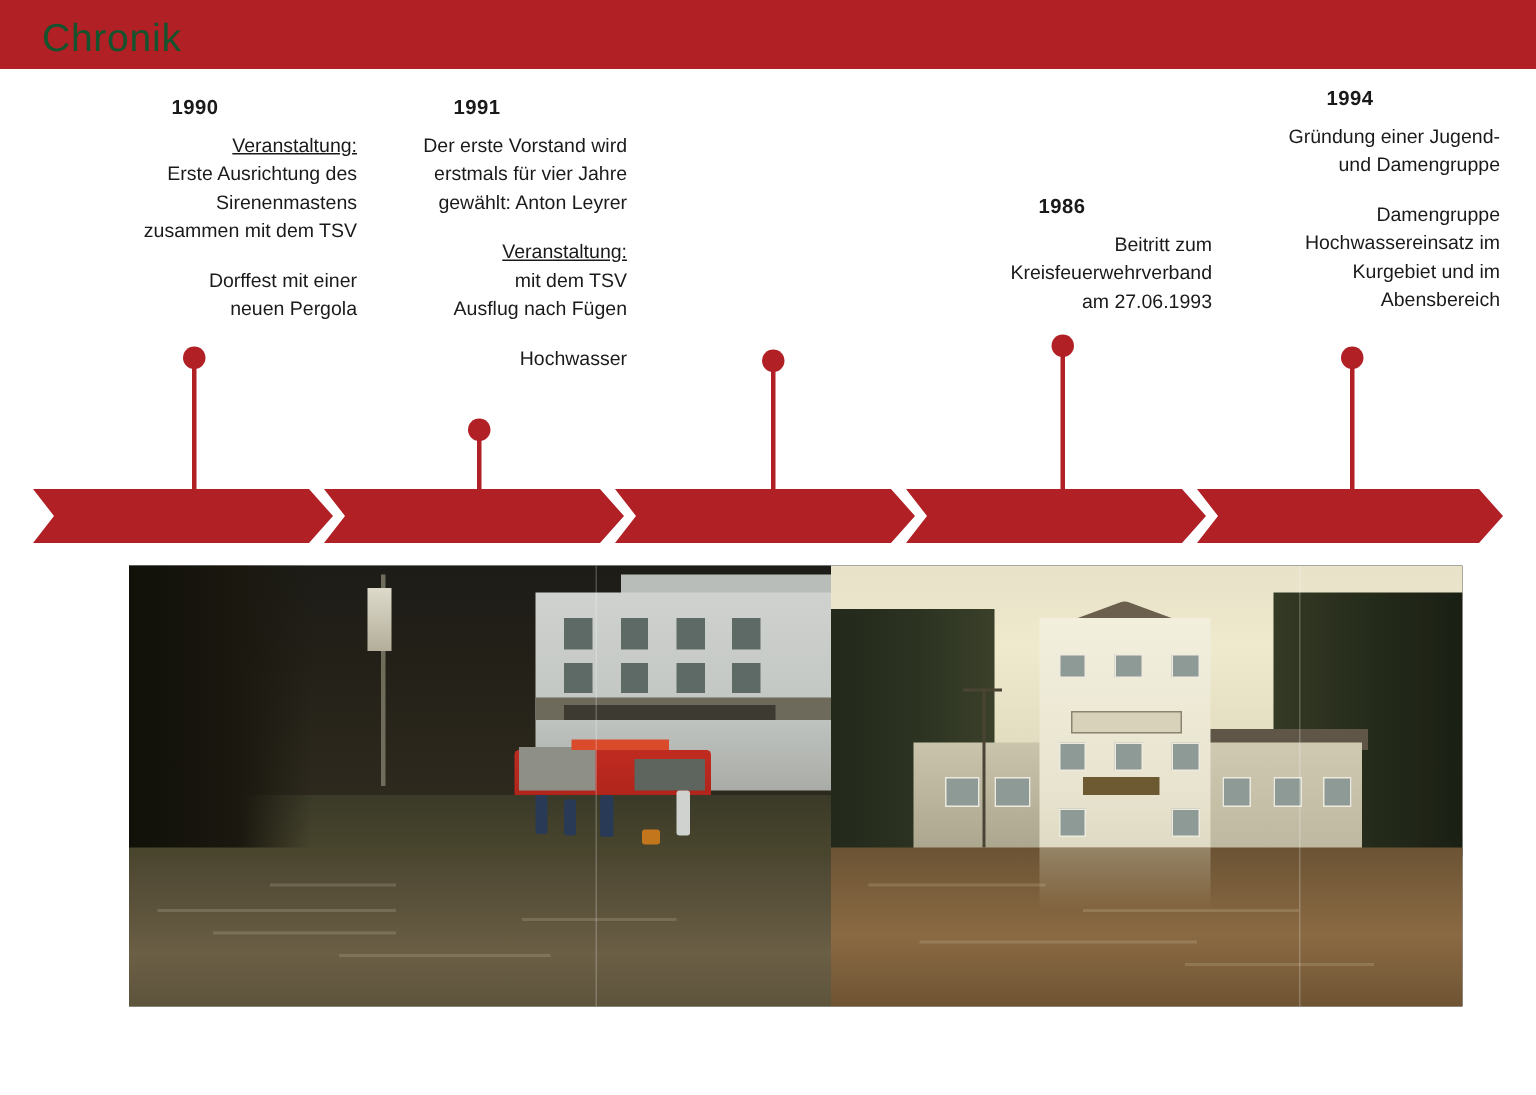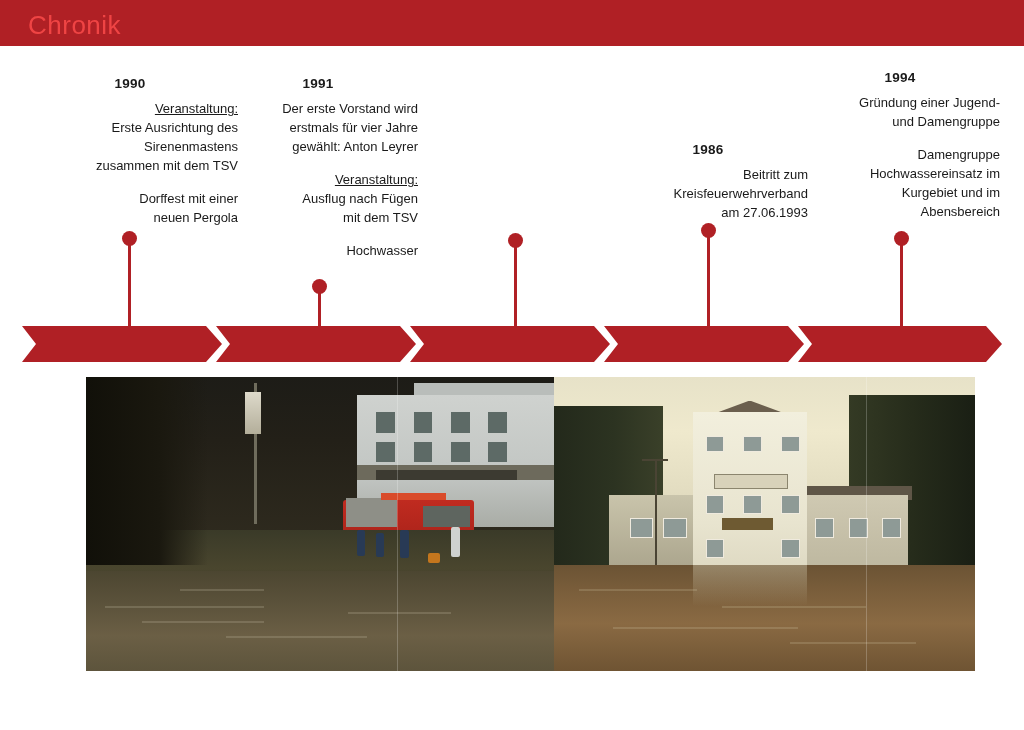--- a/index.html
+++ b/index.html
@@ -26,21 +26,21 @@
     top: 0;
     width: 1024px;
     height: 46px;
     background: #b02025;
   }
   .header-title {
     position: absolute;
     left: 28px;
     top: 10px;
     font-size: 26px;
-    color: #ef4444;
+    color: #14532d;
     letter-spacing: 0.5px;
     font-weight: 400;
   }
   
   .timeline {
     position: absolute;
     left: 22px;
     top: 326px;
     width: 980px;
     height: 36px;
@@ -56,21 +56,20 @@
   .event {
     position: absolute;
     text-align: center;
     color: #1a1a1a;
   }
   .event .year {
     font-size: 13.5px;
     font-weight: bold;
     margin-bottom: 8px;
     letter-spacing: 0.3px;
-    margin-top: 12px;
   }
   .event .lines {
     font-size: 13px;
     line-height: 19px;
   }
   .event .ln {
     display: block;
     text-align: right;
   }
   .event .ln.u {
@@ -307,22 +306,22 @@
   <div class="dot" style="left:122px; top:231px;"></div>
 
   <div class="event" style="left:218px; top:64px; width:200px;">
     <div class="year">1991</div>
     <div class="lines">
       <span class="ln">Der erste Vorstand wird</span>
       <span class="ln">erstmals für vier Jahre</span>
       <span class="ln">gewählt: Anton Leyrer</span>
       <span class="gap"></span>
       <span class="ln u">Veranstaltung:</span>
+      <span class="ln">mit dem TSV</span>
       <span class="ln">Ausflug nach Fügen</span>
-      <span class="ln">mit dem TSV</span>
       <span class="gap"></span>
       <span class="ln">Hochwasser</span>
     </div>
   </div>
   <div class="stem" style="left:318px; top:288px; height:48px;"></div>
   <div class="dot" style="left:312px; top:279px;"></div>
 
   <div class="stem" style="left:514px; top:242px; height:94px;"></div>
   <div class="dot" style="left:508px; top:233px;"></div>
 

